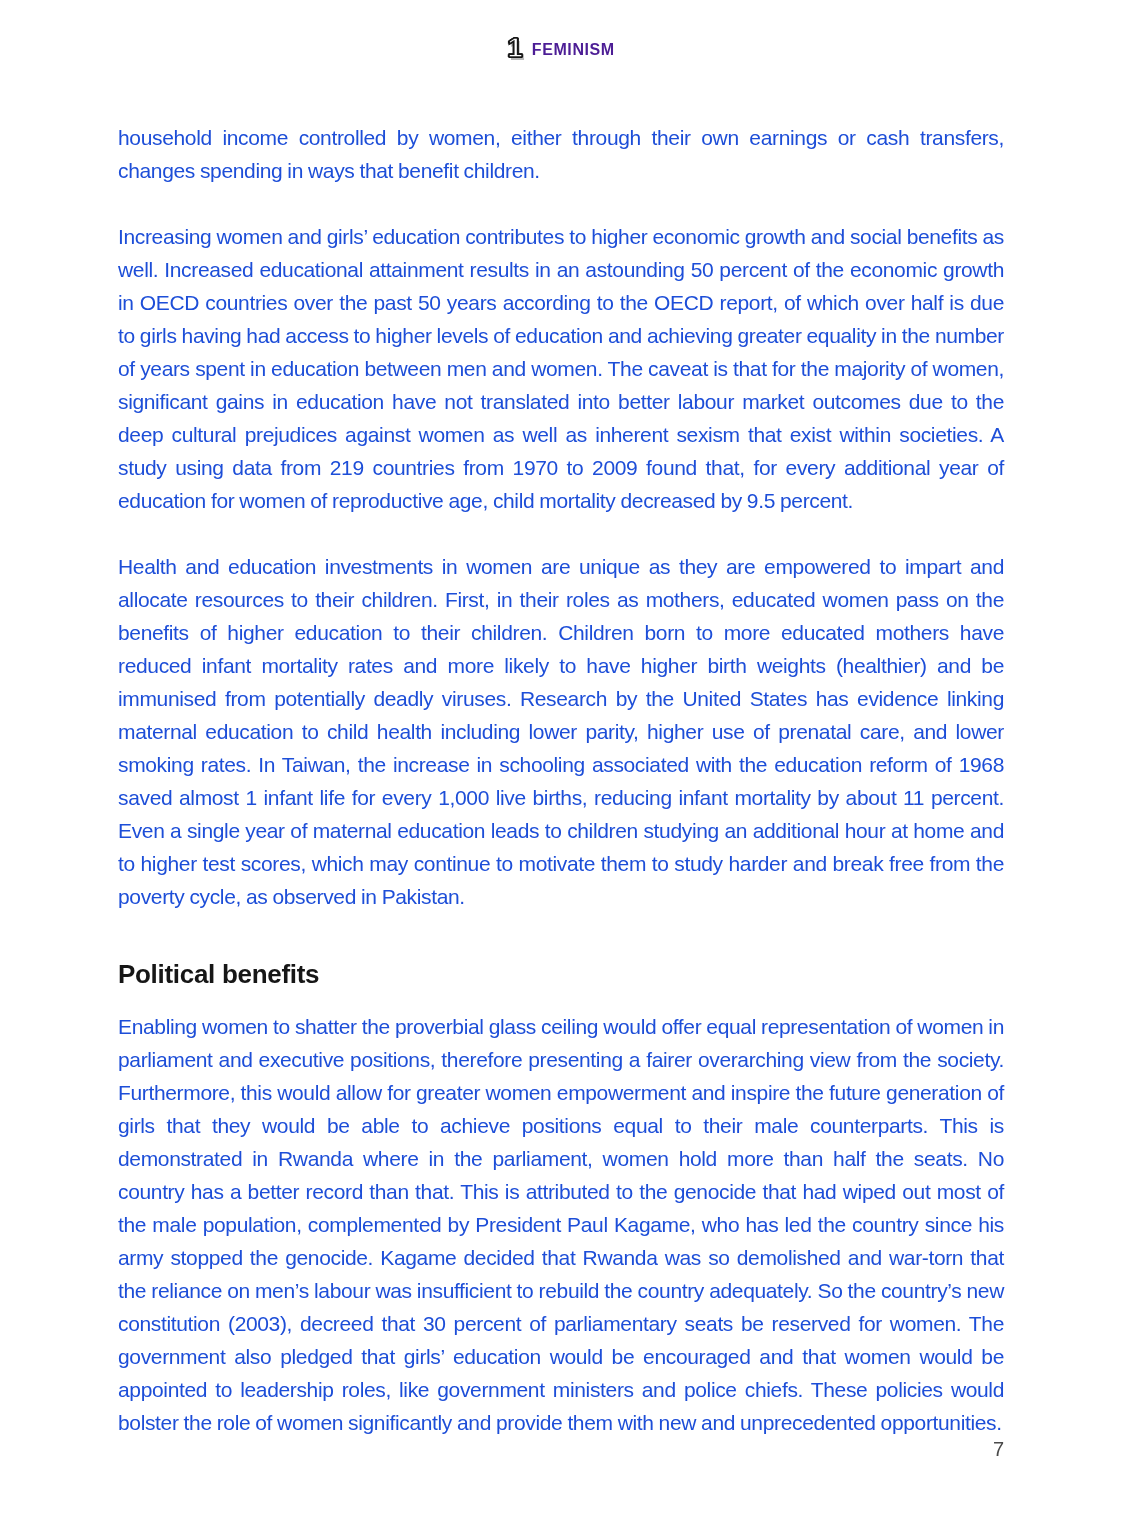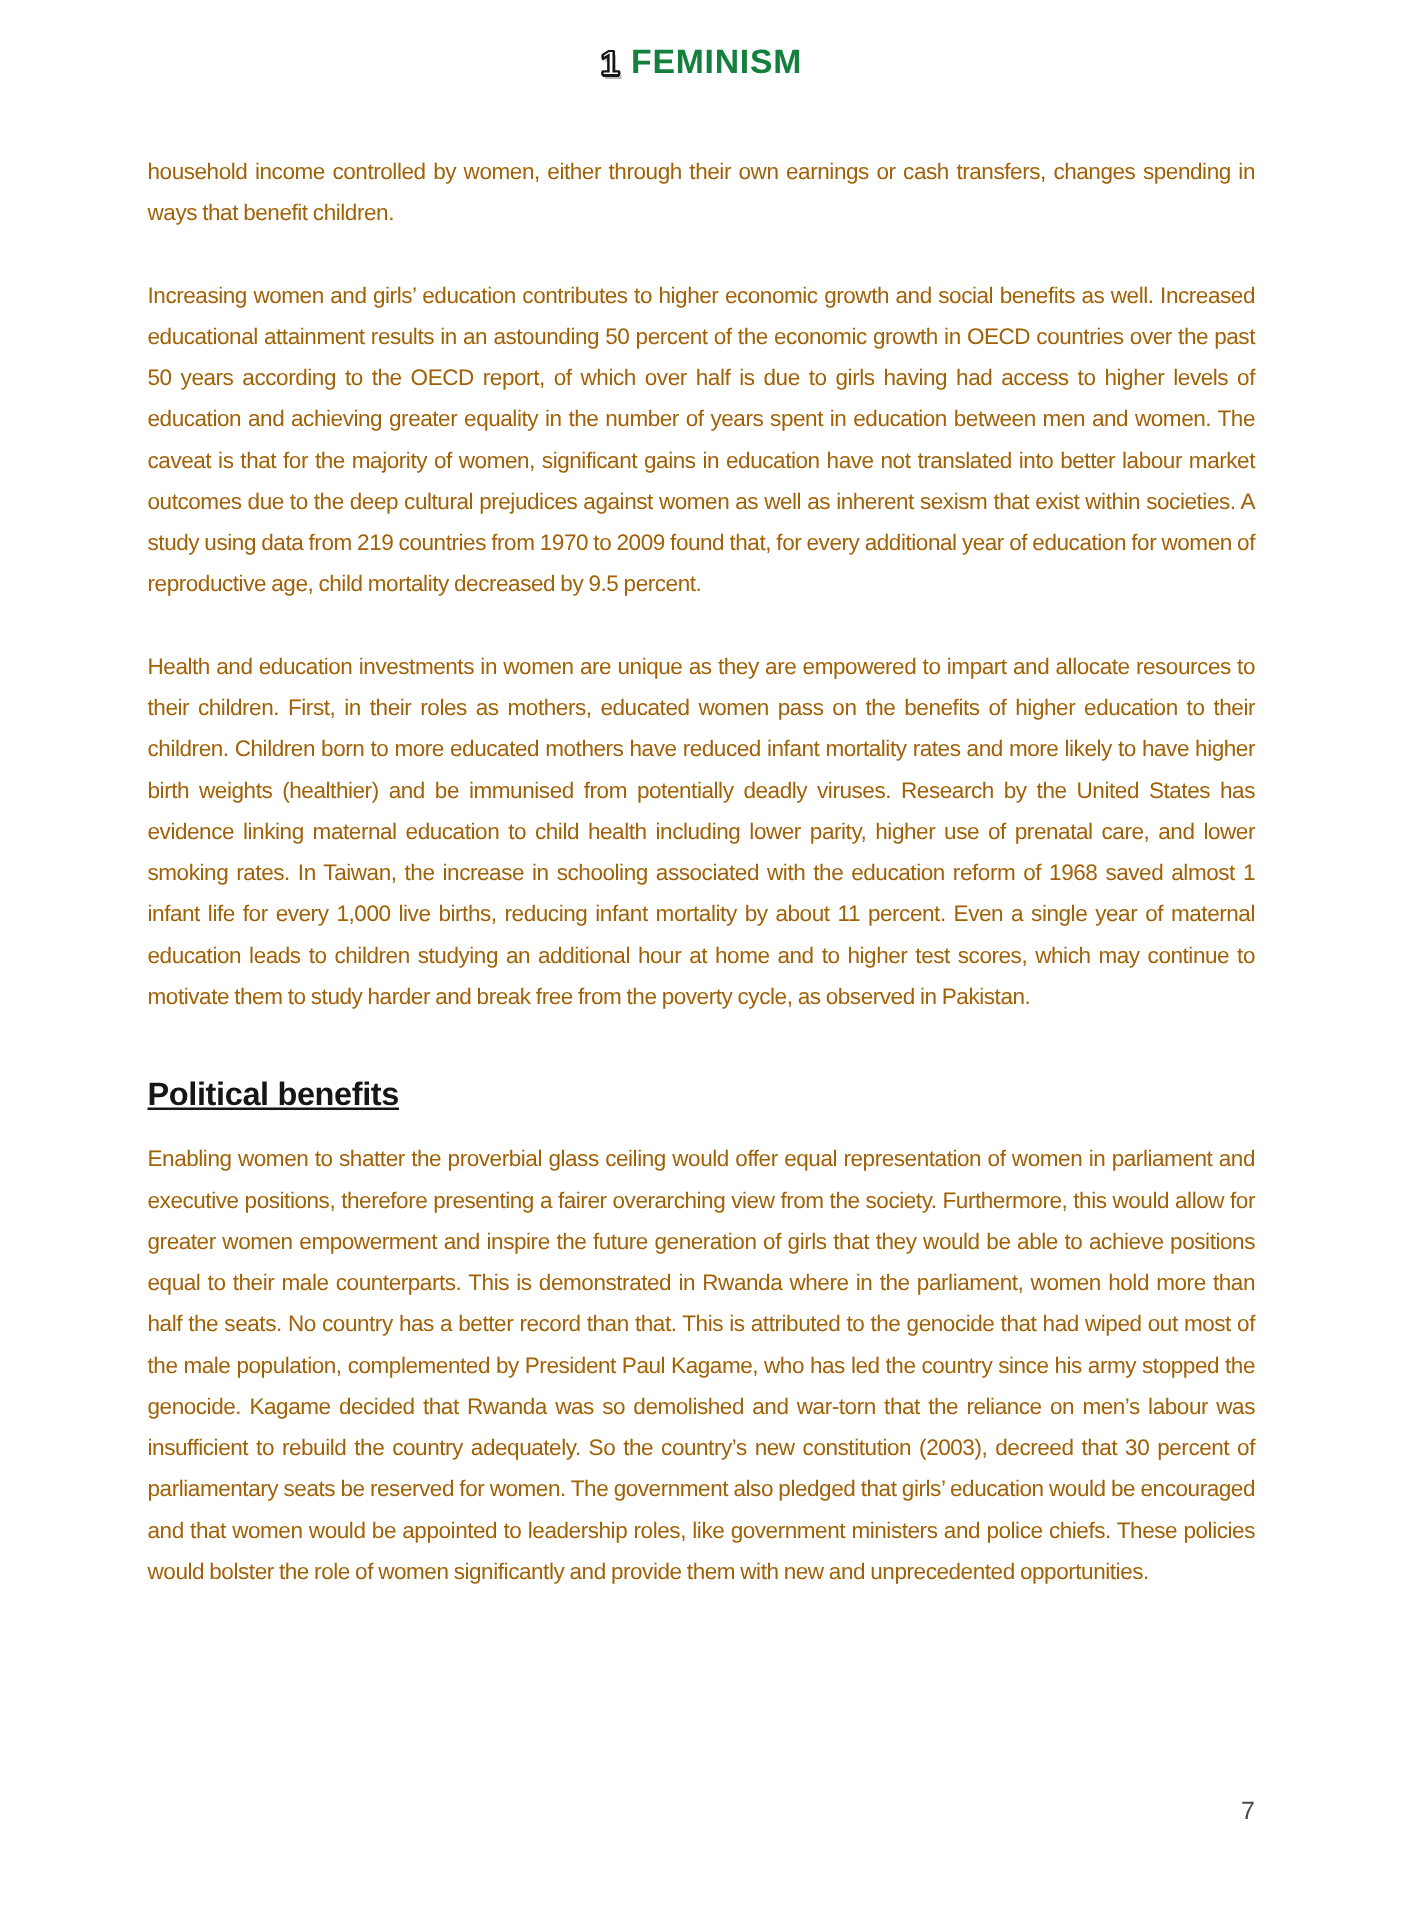--- a/index.html
+++ b/index.html
@@ -30,49 +30,48 @@
     text-shadow:
       1.2px 0 0 #161616, -1.2px 0 0 #161616,
       0 1.2px 0 #161616, 0 -1.2px 0 #161616,
       2px 3px 0 #b9b9b9;
     margin-right: 9px;
     vertical-align: -2px;
   }
   .chapter-title {
     display: inline-block;
     font-weight: 700;
-    font-size: 27px;
+    font-size: 16px;
     letter-spacing: 0.6px;
-    color: #15803d;
+    color: #4c1d95;
   }
   .body-text {
     position: absolute;
     left: 118px;
     top: 121px;
     width: 886px;
   }
   .para {
     margin: 0 0 33px 0;
-    font-size: 18px;
+    font-size: 21px;
     line-height: 33px;
     text-align: justify;
     letter-spacing: -0.35px;
     word-spacing: -0.5px;
-    color: #a16207;
+    color: #1d4ed8;
   }
   .para:last-child { margin-bottom: 16px; }
   .section-heading {
     margin: 46px 0 21px 0;
     font-size: 26px;
     line-height: 30px;
     font-weight: 700;
     color: #161616;
     letter-spacing: -0.3px;
     text-align: left;
-    text-decoration: underline;
   }
   .page-footer {
     position: absolute;
     left: 118px;
     top: 1438px;
     width: 886px;
     text-align: right;
   }
   .page-number {
     font-size: 20px;

